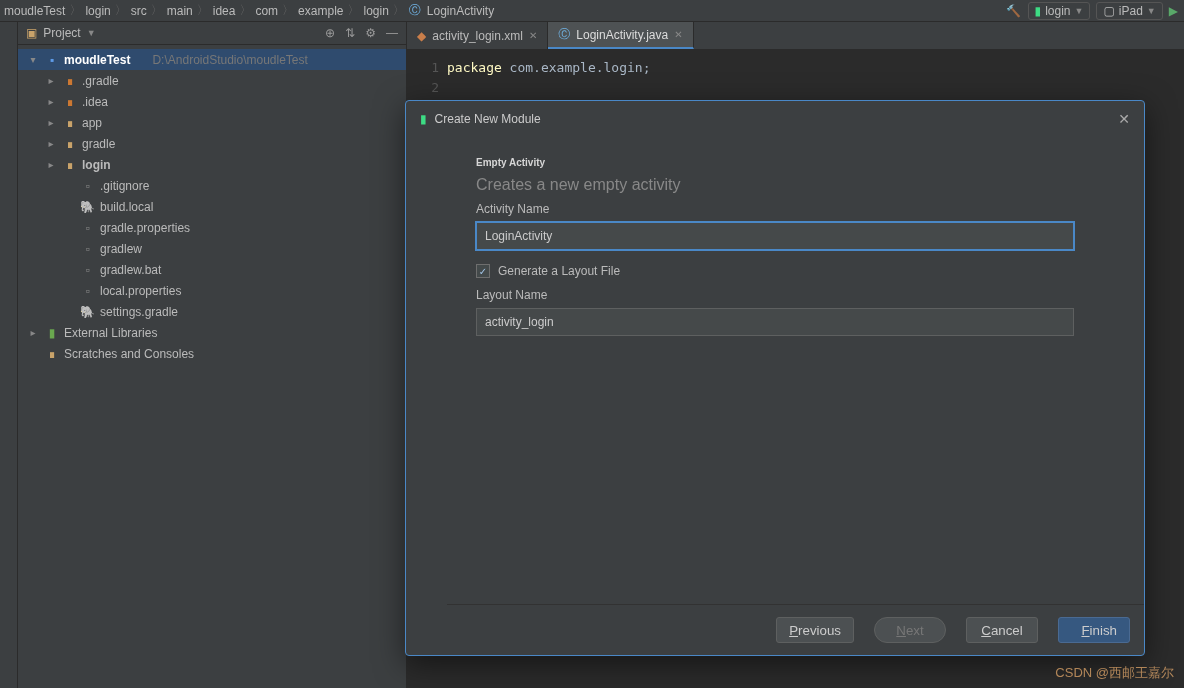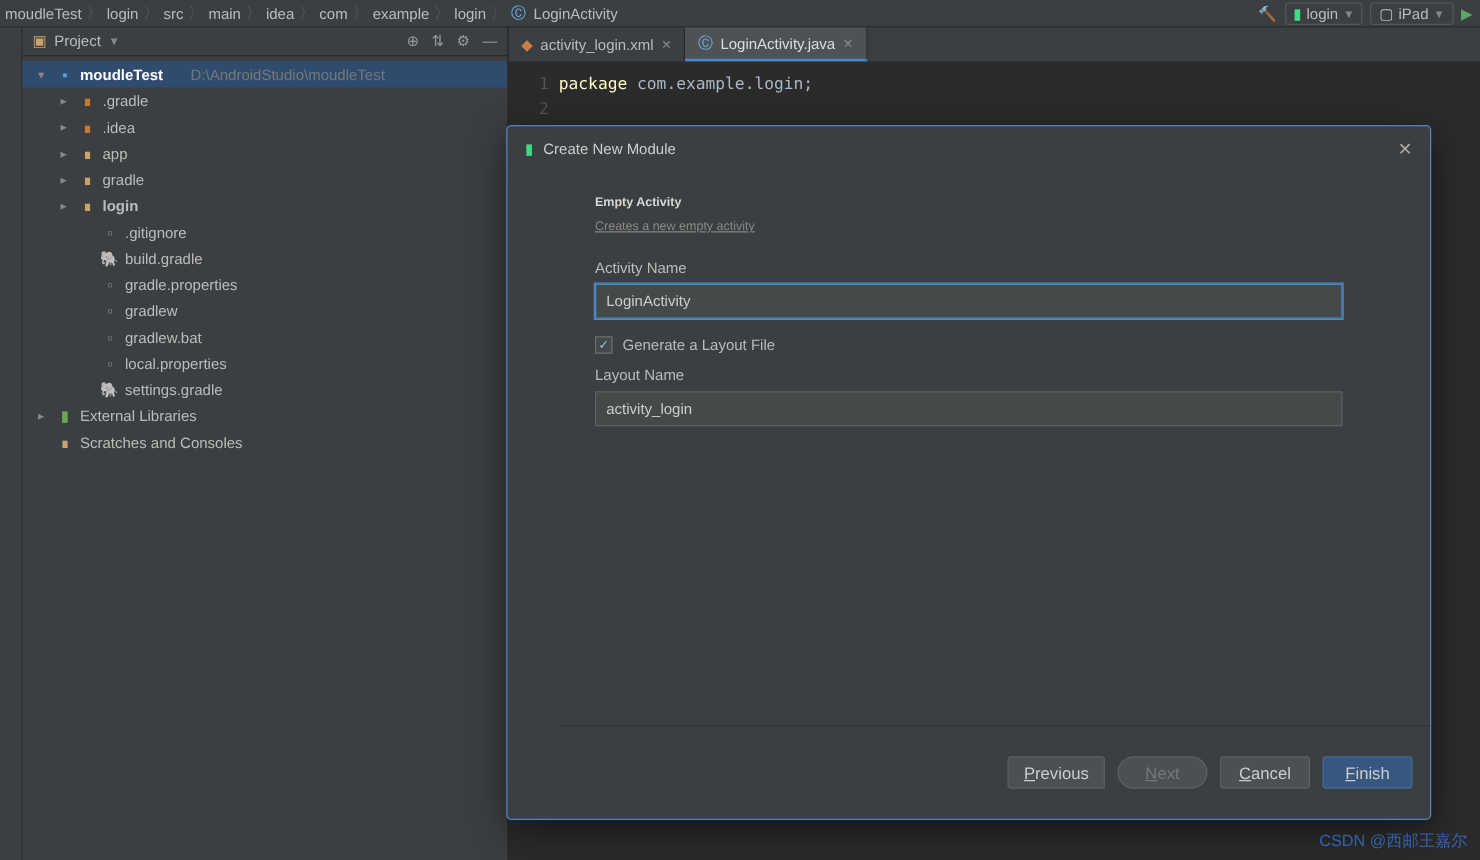--- a/index.html
+++ b/index.html
@@ -96,46 +96,46 @@
   display: flex; flex-direction: column;
 }
 .dialog-header {
   display: flex; align-items: center; justify-content: space-between;
   padding: 10px 14px; color: #ccc;
 }
 .dialog-header-left { display: flex; align-items: center; gap: 8px; }
 .dialog-close { cursor: pointer; color: #aaa; font-size: 14px; }
 .dialog-body { flex: 1; padding: 20px 70px 10px; }
 .dlg-title { font-size: 10px; font-weight: 600; color: #d6d6d6; margin-bottom: 8px; }
-.dlg-sub { color: #888; font-size: 10px; margin-bottom: 20px; text-decoration: underline; }
+.dlg-sub { color: #888; font-size: 16px; margin-bottom: 8px; }
 .field-label { color: #bbb; margin: 0 0 6px; }
 .text-input {
   width: 100%; height: 28px; background: #45494a; border: 1px solid #5e6060;
   color: #ccc; padding: 0 8px; font-size: 12px;
 }
 .text-input.focused { border-color: #4a88c7; box-shadow: 0 0 0 1px #4a88c7; }
 .checkbox-row { display: flex; align-items: center; gap: 8px; margin: 14px 0 10px; }
 .chk {
   width: 14px; height: 14px; border: 1px solid #6e6e6e; background: #43494a;
   display: inline-flex; align-items: center; justify-content: center;
   color: #a2c5e8; font-size: 10px;
 }
 .dialog-footer {
-  display: flex; justify-content: flex-end; gap: 10px;
-  padding: 24px 14px; border-top: 1px solid #323232; margin-left: 41px;
+  display: flex; justify-content: flex-end; gap: 20px;
+  padding: 12px 14px; border-top: 1px solid #323232; margin-left: 41px;
 }
 .btn {
   min-width: 72px; height: 26px; border: 1px solid #5e6060; background: #4c5052;
   color: #ccc; border-radius: 3px; cursor: pointer; padding: 0 12px;
 }
-.btn.primary { background: #365880; border-color: #4a6a92; }
+.btn.primary { background: #365880; border-color: #4a6a92; text-align: right; }
 .btn.disabled { color: #777; border-radius: 13px; }
 .u { text-decoration: underline; }
 .watermark {
-  position: absolute; right: 10px; bottom: 6px; color: #3b82f6; font-size: 13px;
+  position: absolute; right: 10px; bottom: 6px; color: #fdba74; font-size: 13px;
   opacity: .65;
 }
 .run-green { color: #59a869; }
 .android-icon { color: #3ddc84; }
 .ipad-icon { color: #bbb; }
 </style>
 </head>
 <body>
 
 <div class="breadcrumb">
@@ -224,21 +224,21 @@
         <span class="label" style="font-weight:bold">login</span>
       </div>
       <div class="tree-row indent-2">
         <span class="caret"></span>
           <span class="icon file-icon">▫</span>
         <span class="label">.gitignore</span>
       </div>
       <div class="tree-row indent-2">
         <span class="caret"></span>
           <span class="icon file-icon">🐘</span>
-        <span class="label">build.gradle</span>
+        <span class="label">build.local</span>
       </div>
       <div class="tree-row indent-2">
         <span class="caret"></span>
           <span class="icon file-icon">▫</span>
         <span class="label">gradle.properties</span>
       </div>
       <div class="tree-row indent-2">
         <span class="caret"></span>
           <span class="icon file-icon">▫</span>
         <span class="label">gradlew</span>

